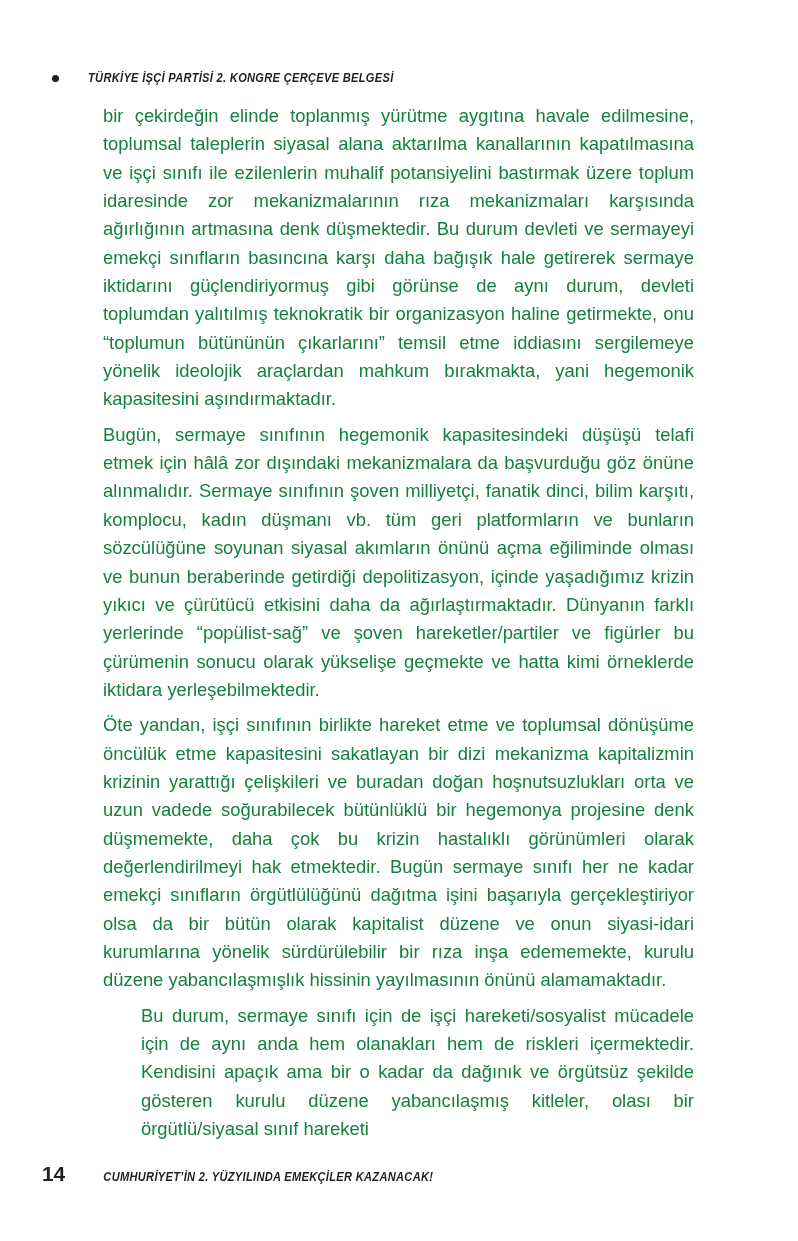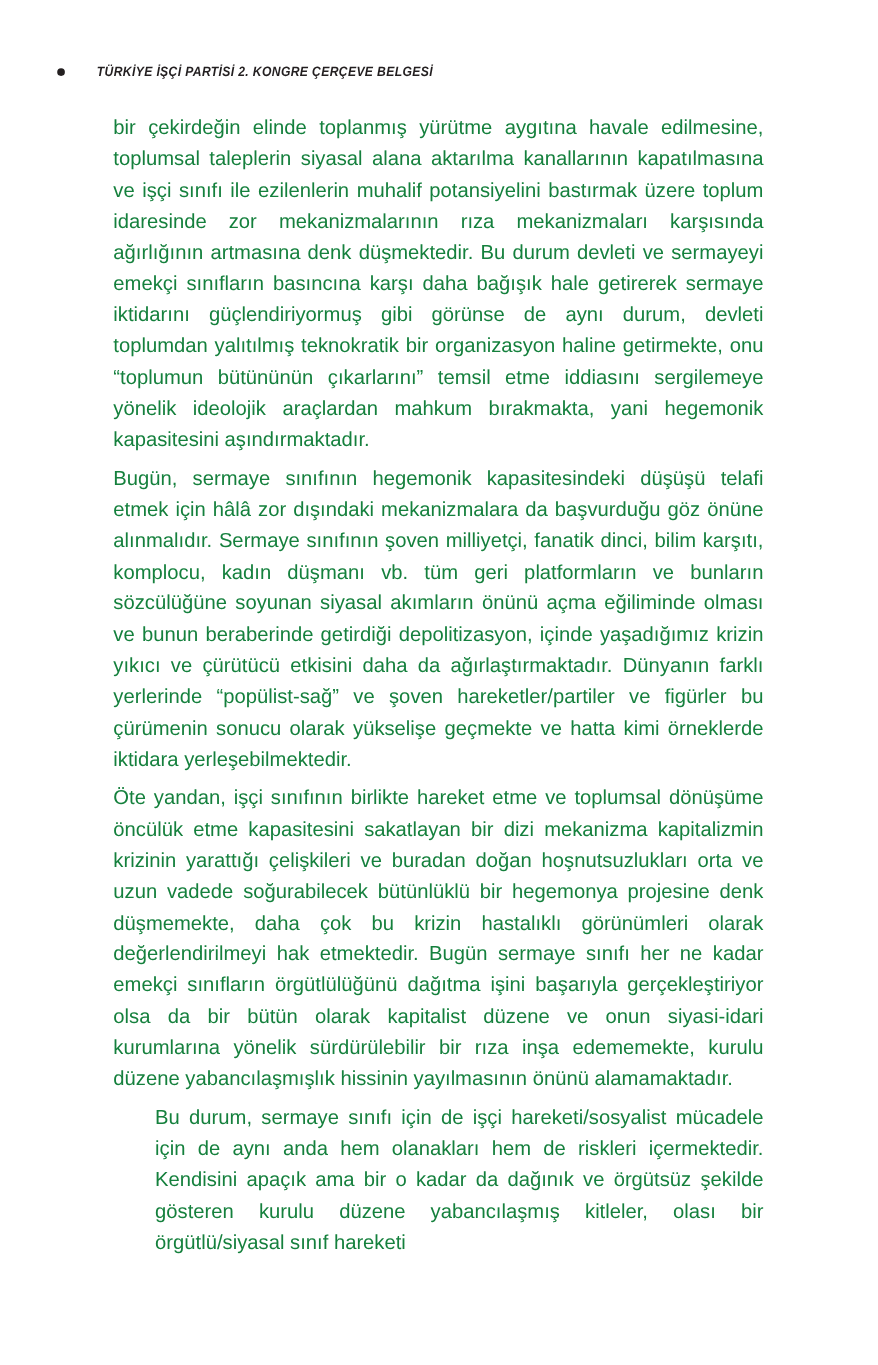--- a/index.html
+++ b/index.html
@@ -15,21 +15,21 @@
     height: 1241px;
     margin: 0 auto;
     background: #ffffff;
     overflow: hidden;
     box-sizing: border-box;
   }
 
   
   .running-head {
     position: absolute;
-    top: 55px;
+    top: 68px;
     left: 48px;
     right: 48px;
     height: 20px;
     display: flex;
     align-items: center;
     gap: 0;
   }
 
   .head-bullet {
     width: 7px;
@@ -122,14 +122,18 @@
     <span class="head-title">TÜRKİYE İŞÇİ PARTİSİ 2. KONGRE ÇERÇEVE BELGESİ</span>
   </div>
 
   <div class="text-column">
     <p class="para">bir çekirdeğin elinde toplanmış yürütme aygıtına havale edilmesine, toplumsal taleplerin siyasal alana aktarılma kanallarının kapatılmasına ve işçi sınıfı ile ezilenlerin muhalif potansiyelini bastırmak üzere toplum idaresinde zor mekanizmalarının rıza mekanizmaları karşısında ağırlığının artmasına denk düşmektedir. Bu durum devleti ve sermayeyi emekçi sınıfların basıncına karşı daha bağışık hale getirerek sermaye iktidarını güçlendiriyormuş gibi görünse de aynı durum, devleti toplumdan yalıtılmış teknokratik bir organizasyon haline getirmekte, onu “toplumun bütününün çıkarlarını” temsil etme iddiasını sergilemeye yönelik ideolojik araçlardan mahkum bırakmakta, yani hegemonik kapasitesini aşındırmaktadır.</p>
     <p class="para">Bugün, sermaye sınıfının hegemonik kapasitesindeki düşüşü telafi etmek için hâlâ zor dışındaki mekanizmalara da başvurduğu göz önüne alınmalıdır. Sermaye sınıfının şoven milliyetçi, fanatik dinci, bilim karşıtı, komplocu, kadın düşmanı vb. tüm geri platformların ve bunların sözcülüğüne soyunan siyasal akımların önünü açma eğiliminde olması ve bunun beraberinde getirdiği depolitizasyon, içinde yaşadığımız krizin yıkıcı ve çürütücü etkisini daha da ağırlaştırmaktadır. Dünyanın farklı yerlerinde “popülist-sağ” ve şoven hareketler/partiler ve figürler bu çürümenin sonucu olarak yükselişe geçmekte ve hatta kimi örneklerde iktidara yerleşebilmektedir.</p>
     <p class="para">Öte yandan, işçi sınıfının birlikte hareket etme ve toplumsal dönüşüme öncülük etme kapasitesini sakatlayan bir dizi mekanizma kapitalizmin krizinin yarattığı çelişkileri ve buradan doğan hoşnutsuzlukları orta ve uzun vadede soğurabilecek bütünlüklü bir hegemonya projesine denk düşmemekte, daha çok bu krizin hastalıklı görünümleri olarak değerlendirilmeyi hak etmektedir. Bugün sermaye sınıfı her ne kadar emekçi sınıfların örgütlülüğünü dağıtma işini başarıyla gerçekleştiriyor olsa da bir bütün olarak kapitalist düzene ve onun siyasi-idari kurumlarına yönelik sürdürülebilir bir rıza inşa edememekte, kurulu düzene yabancılaşmışlık hissinin yayılmasının önünü alamamaktadır.</p>
     <p class="para">Bu durum, sermaye sınıfı için de işçi hareketi/sosyalist mücadele için de aynı anda hem olanakları hem de riskleri içermektedir. Kendisini apaçık ama bir o kadar da dağınık ve örgütsüz şekilde gösteren kurulu düzene yabancılaşmış kitleler, olası bir örgütlü/siyasal sınıf hareketi</p>
   </div>
 
+  <div class="footer">
+    <span class="folio">14</span>
+    <span class="footer-title">CUMHURİYET’İN 2. YÜZYILINDA EMEKÇİLER KAZANACAK!</span>
+  </div>
 
 </div>
 
 </body></html>

